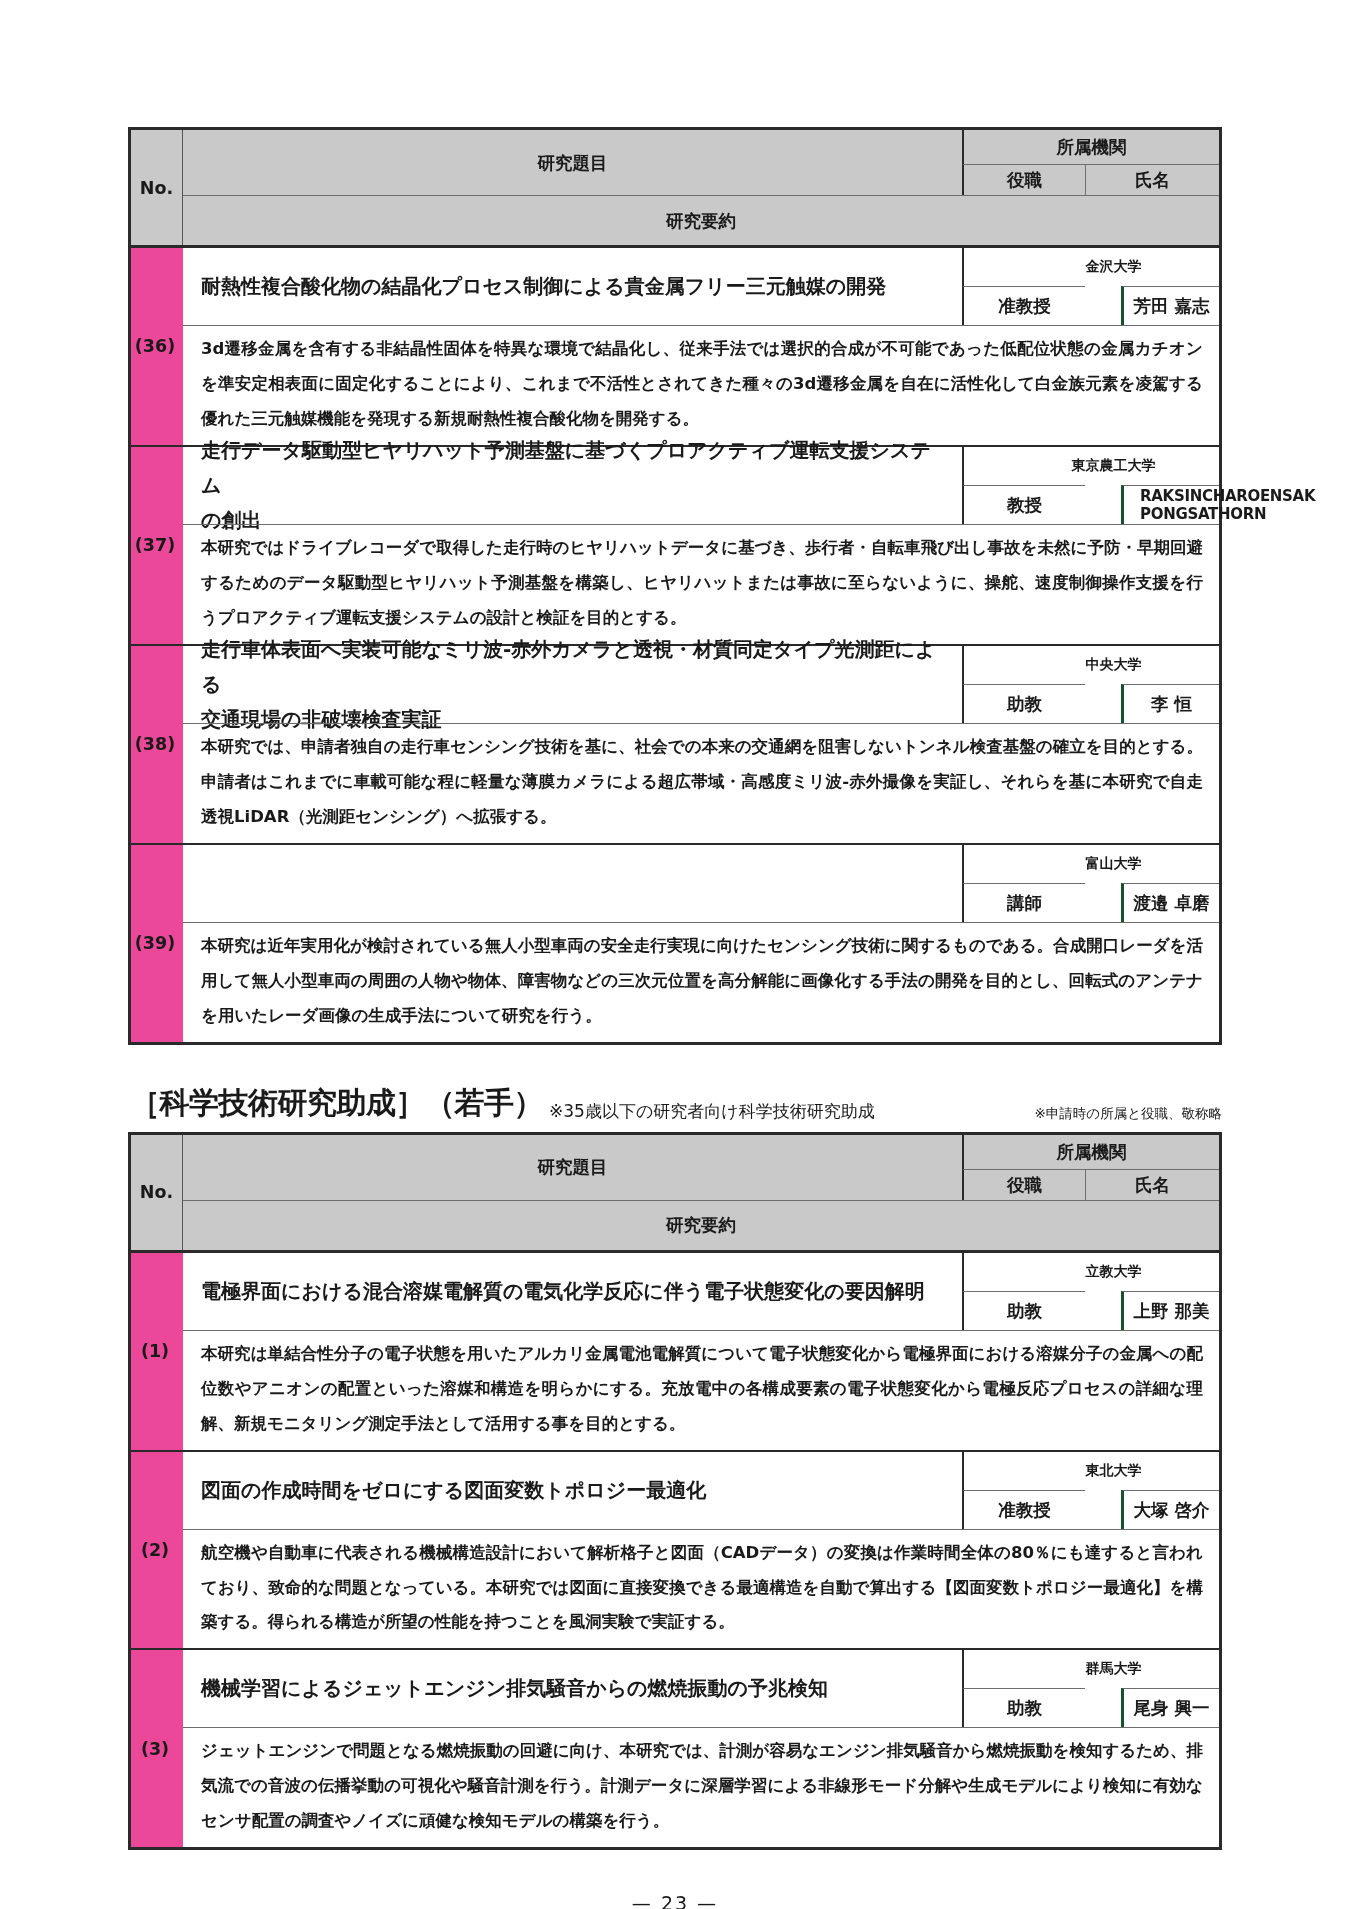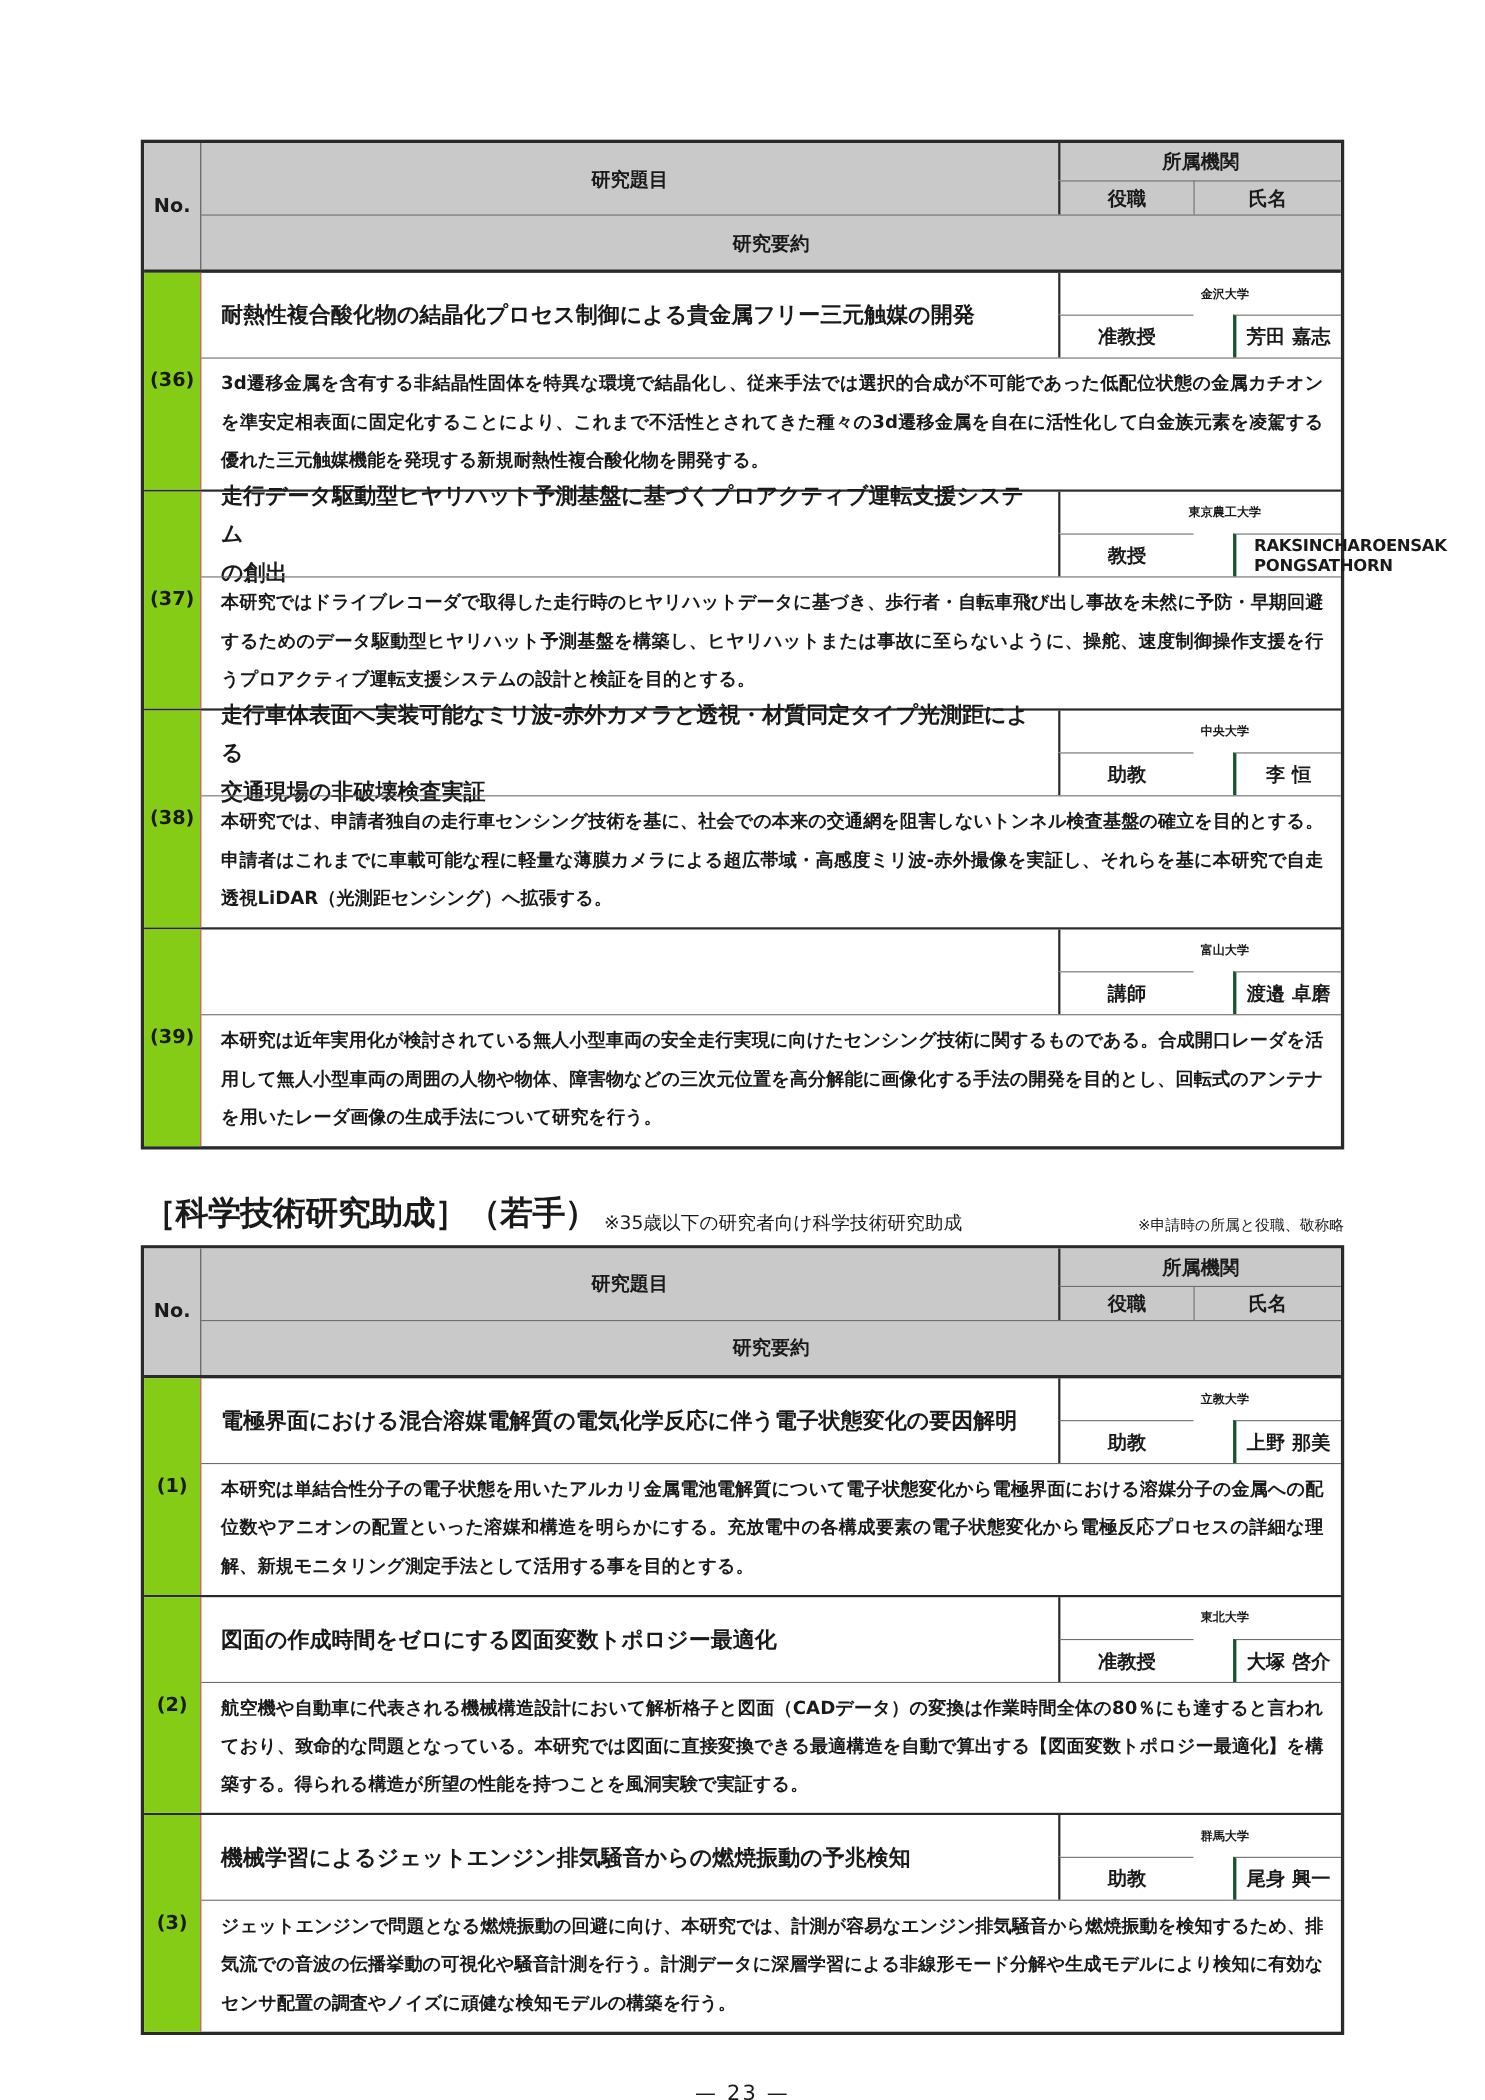--- a/index.html
+++ b/index.html
@@ -38,35 +38,35 @@
   .h-no{grid-column:1;grid-row:1/4;border-right:1px solid #555;font-size:18px;}
   .h-title{grid-column:2;grid-row:1/3;font-weight:bold;}
   .h-aff{grid-column:3/5;grid-row:1;border-left:2px solid #2a2a2a;}
   .h-pos{grid-column:3;grid-row:2;border-left:2px solid #2a2a2a;border-top:1px solid #6e6e6e;}
   .h-name{grid-column:4;grid-row:2;border-left:1px solid #6e6e6e;border-top:1px solid #6e6e6e;text-align:center;}
   .h-sum{grid-column:2/5;grid-row:3;border-top:1px solid #6e6e6e;}
   
   .c-no{
     grid-column:1;grid-row:1/4;
     justify-content:center;
-    background:#84cc16;
-    border-right:1px solid #ec4899;
+    background:#ec4899;
+    border-right:4px solid #ec4899;
     font-size:17.5px;
   }
   .c-title{
     grid-column:2;grid-row:1/3;
     padding:0 16px 0 18px;
     font-weight:bold;font-size:20px;line-height:1.75;
     white-space:pre-line;
   }
   .c-aff{
     grid-column:3/5;grid-row:1;
     justify-content:center;
     border-left:2px solid #2a2a2a;
-    font-size:11px;
+    font-size:14px;
     padding-left:44px;
   }
   .c-pos{
     grid-column:3;grid-row:2;
     justify-content:center;
     border-left:2px solid #2a2a2a;border-top:1px solid #6e6e6e;
     font-size:17.5px;
     text-align:center;
   }
   .c-name{

